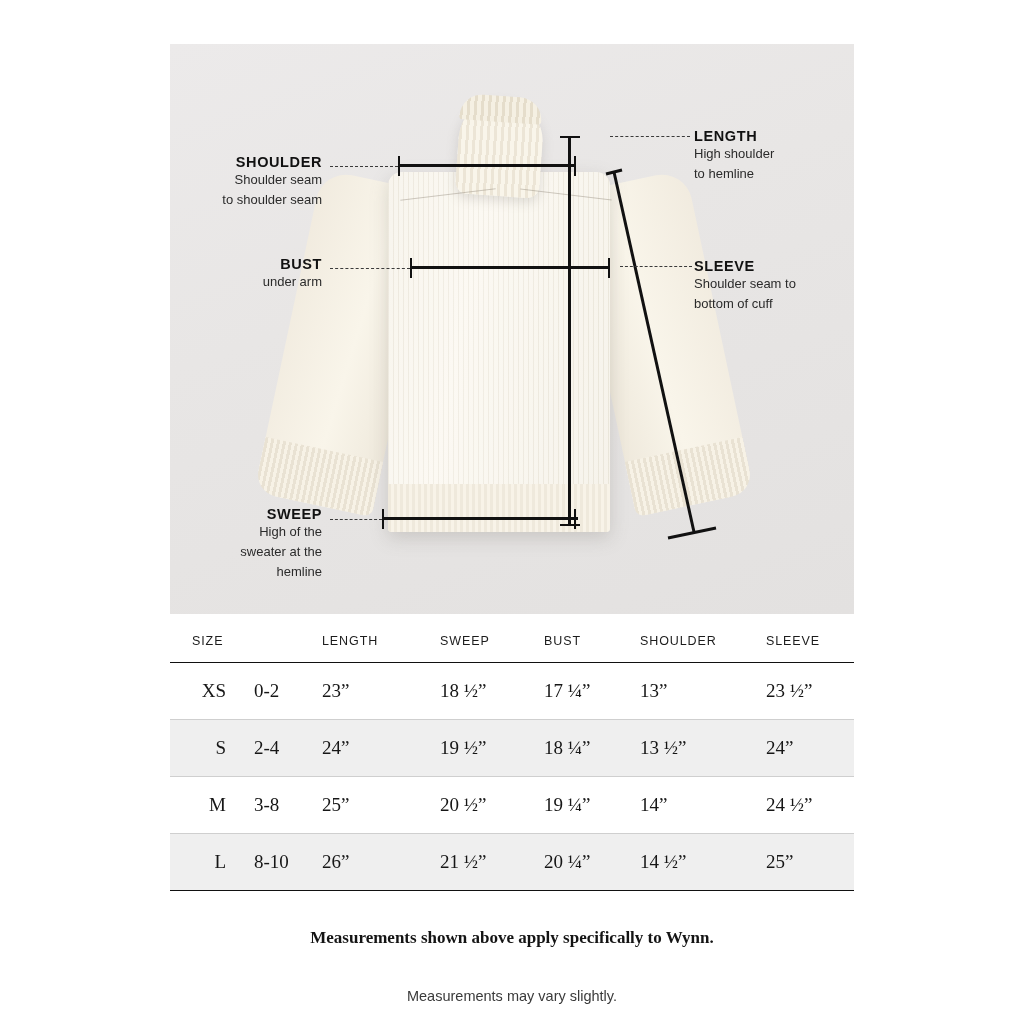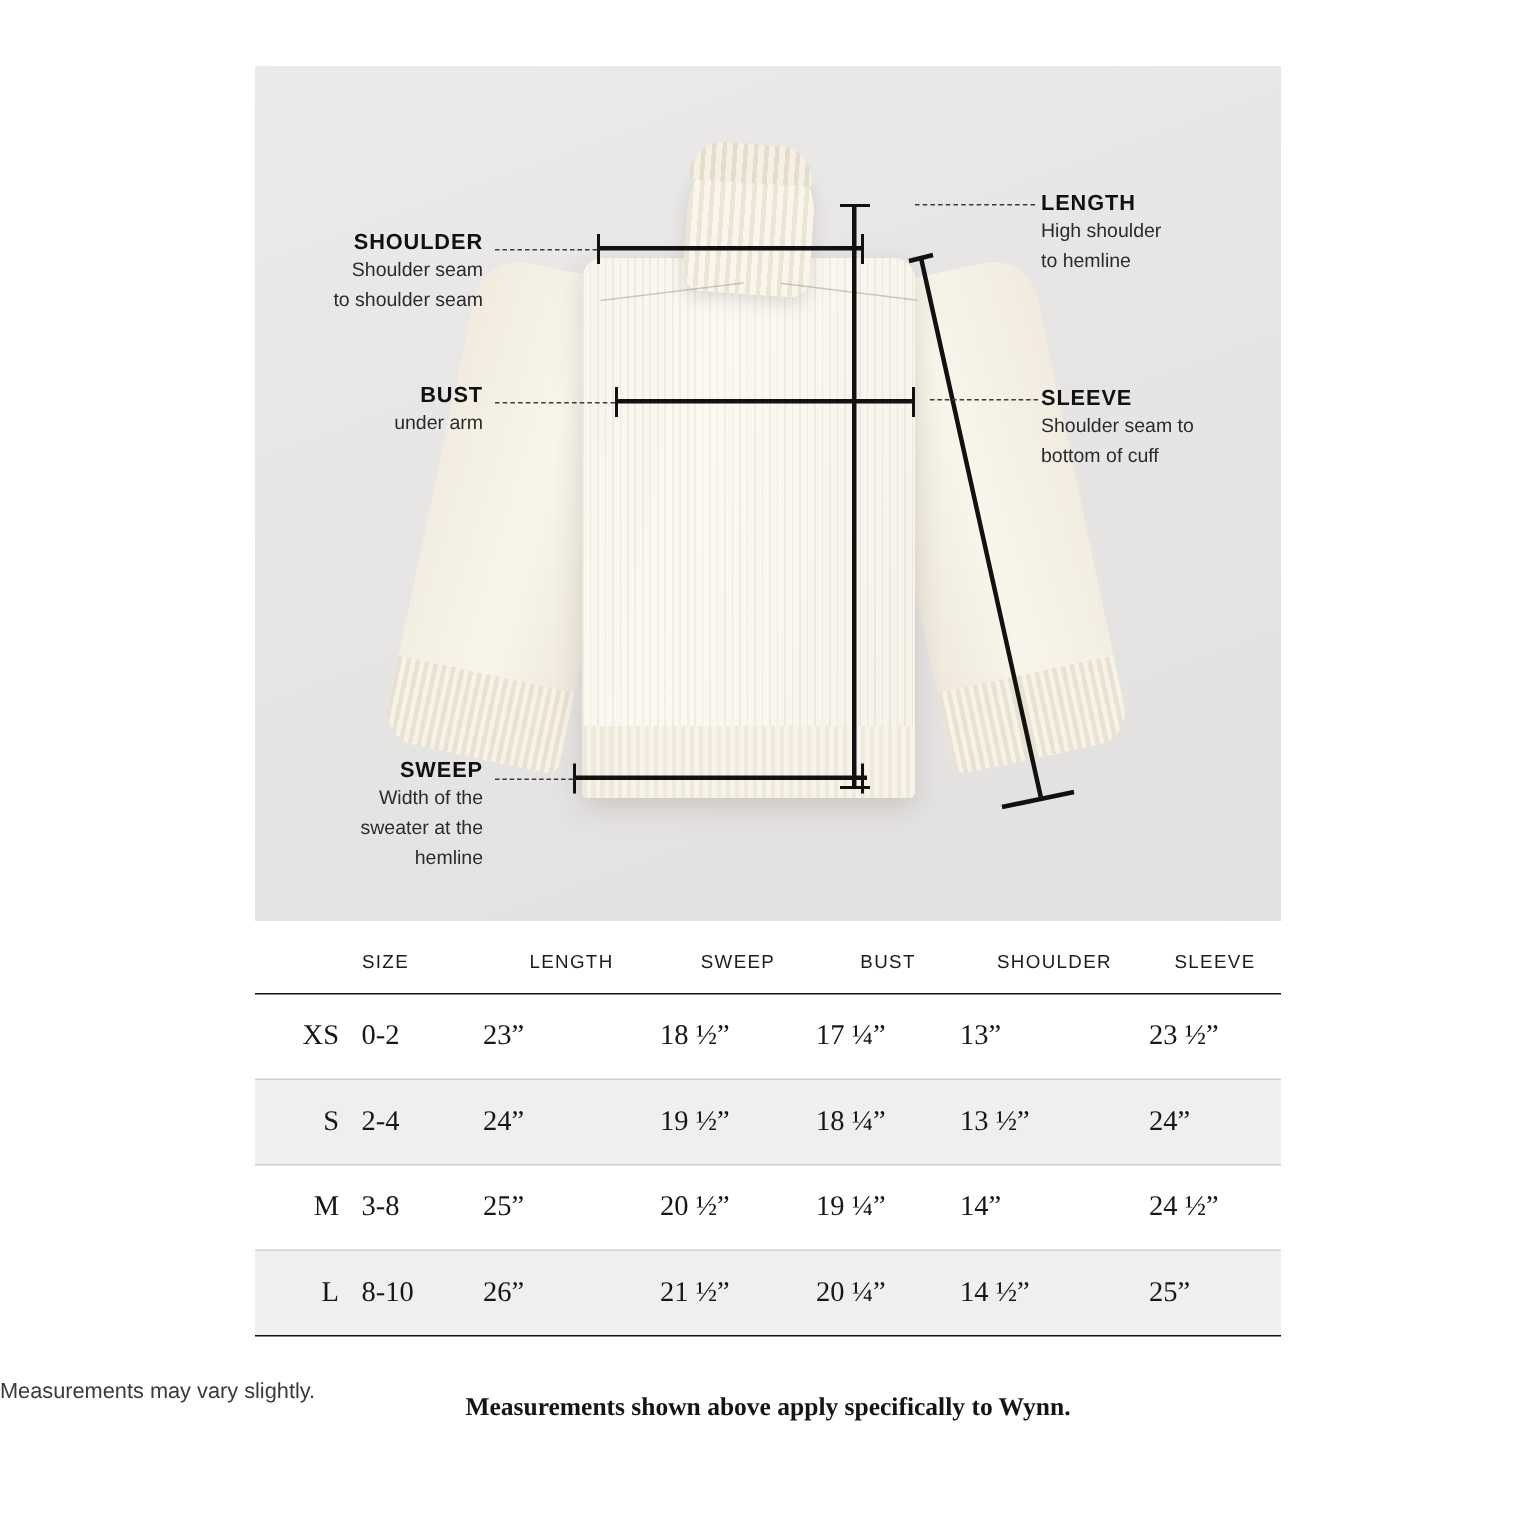--- a/index.html
+++ b/index.html
@@ -129,55 +129,55 @@
     width:684px;
     border-collapse:collapse;
     font-family:"Liberation Serif", serif;
   }
   table.size-table th{
     font-family:"Liberation Sans", sans-serif;
     font-size:12.5px;
     font-weight:normal;
     letter-spacing:.9px;
     color:#1c1c1c;
-    text-align:center;
+    text-align:left;
     padding:6px 0 14px 0;
     border-bottom:1.5px solid #111;
   }
   table.size-table td{
     font-size:19px;
     color:#161616;
     padding:17px 0;
     border-bottom:1px solid #cfcfcf;
     text-align:left;
     white-space:nowrap;
   }
   table.size-table tbody tr:nth-child(even){ background:#efefef; }
   table.size-table tbody tr:last-child td{ border-bottom:1.5px solid #111; }
 
   .col-size{ width:130px; padding-left:22px !important; }
   .col-size .sz{ display:inline-block; width:34px; text-align:right; }
-  .col-size .rg{ display:inline-block; margin-left:15px; }
+  .col-size .rg{ display:inline-block; margin-left:28px; }
   th.col-size{ padding-left:22px !important; }
   .c-length{ width:118px; }
   .c-sweep{ width:104px; }
   .c-bust{ width:96px; }
   .c-shoulder{ width:126px; }
   .c-sleeve{ width:auto; }
 
   
   .foot1{
     position:absolute; left:0; right:0; top:928px;
     text-align:center;
     font-family:"Liberation Serif", serif;
     font-size:17px; font-weight:bold; color:#141414;
   }
   .foot2{
-    position:absolute; left:0; right:0; top:920px;
-    text-align:left;
+    position:absolute; left:0; right:0; top:988px;
+    text-align:center;
     font-family:"Liberation Sans", sans-serif;
     font-size:14.5px; color:#3a3a3a;
   }
 </style>
 </head>
 <body>
 
 <div class="diagram">
 
   <div>
@@ -218,21 +218,21 @@
   </div>
 
   <div class="mdash" style="left:160px; top:475px; width:52px;"></div>
   <div class="mline" style="left:212px; top:473px; width:196px; height:3px;"></div>
   <div class="tick" style="left:212px; top:465px; height:20px;"></div>
   <div class="tick" style="left:404px; top:465px; height:20px;"></div>
 
   <div style="position:absolute; left:-120px; top:462px; width:272px;" class="lbl-leftal">
     <div class="lbl-title">SWEEP</div>
     <div class="lbl-sub">
-      <div>Width of the</div>
+      <div>High of the</div>
       <div>sweater at the</div>
       <div>hemline</div>
     </div>
   </div>
 
   <div class="mline" style="left:398px; top:92px; width:3px; height:390px;"></div>
   <div class="tickh" style="left:390px; top:92px; width:20px;"></div>
   <div class="tickh" style="left:390px; top:480px; width:20px;"></div>
   <div class="mdash" style="left:440px; top:92px; width:80px;"></div>
 

